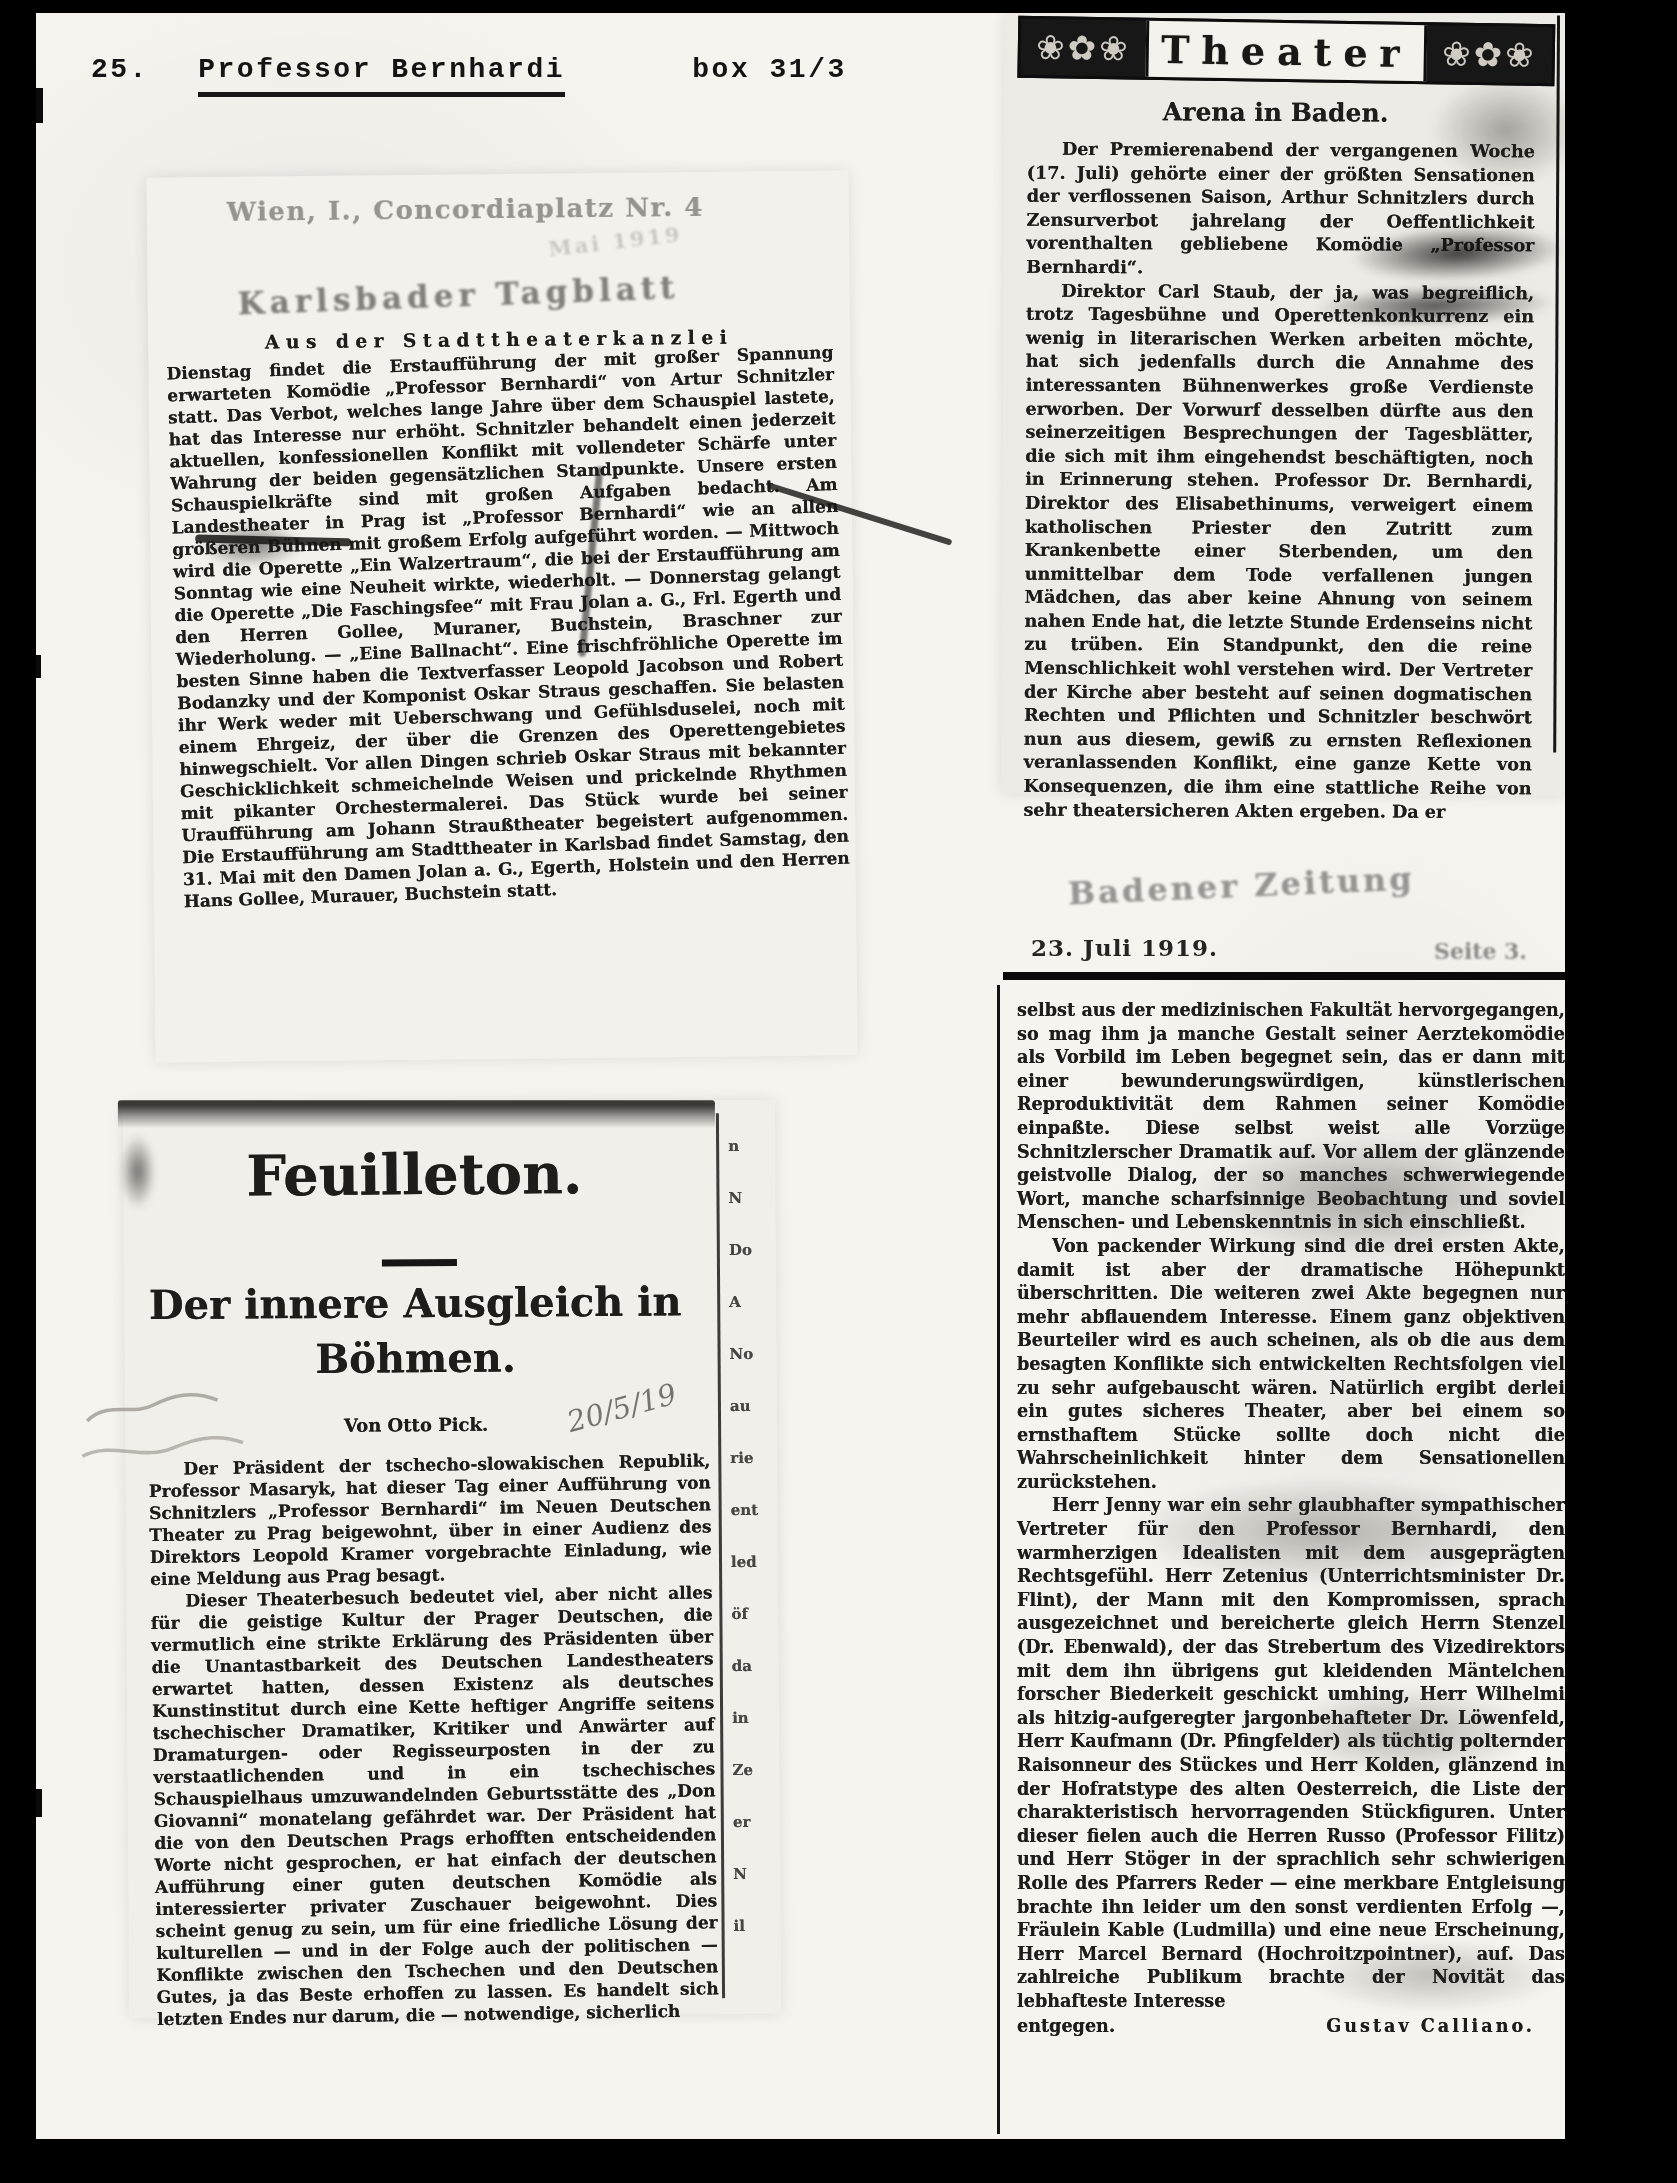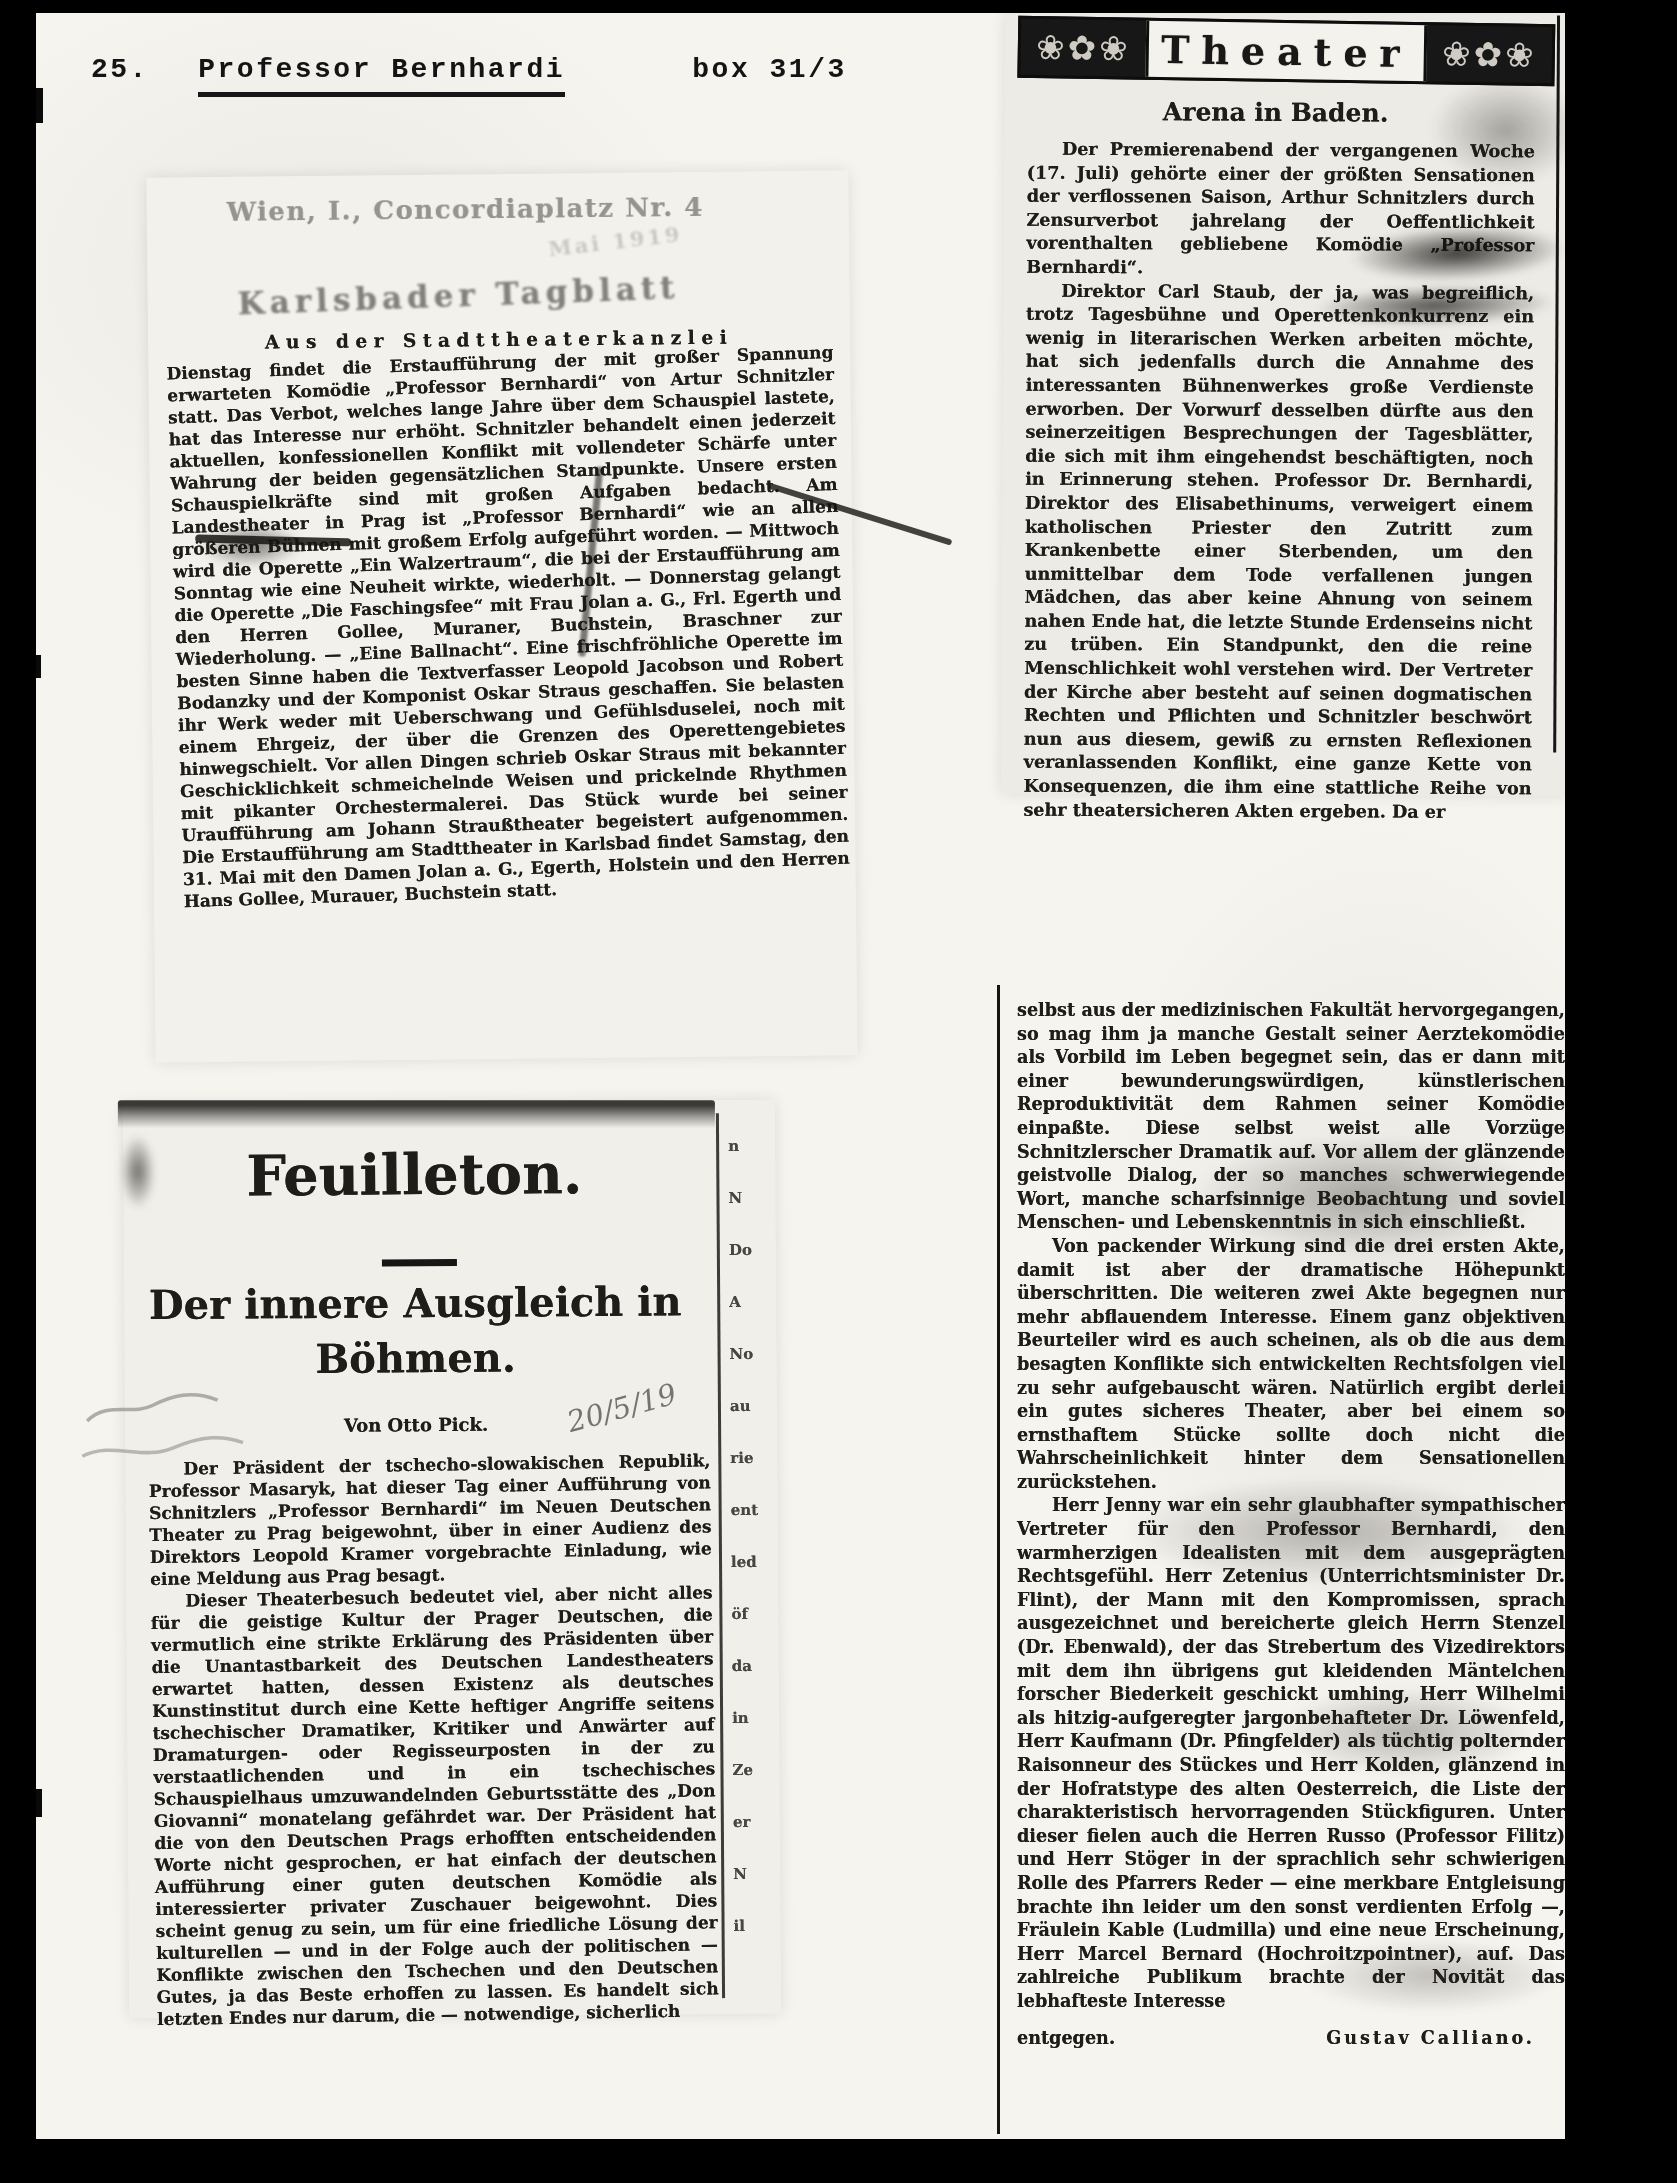--- a/index.html
+++ b/index.html
@@ -63,21 +63,21 @@
   
   #st{position:absolute;left:967px;top:840px;width:565px;height:130px;}
   #st-paper{left:65px;top:14px;font-size:32px;opacity:.45;filter:blur(1px);transform:rotate(-2.5deg);letter-spacing:3px;}
   #st-date{left:28px;top:81px;font-size:23px;letter-spacing:1px;}
   #st-page{left:431px;top:85px;font-size:22px;opacity:.5;filter:blur(1.3px);}
   #st-rule{position:absolute;left:0;top:119px;width:565px;height:8px;background:#0a0a0a;}
   
   #ct{position:absolute;left:961px;top:972px;width:574px;height:1149px;
       border-left:3.5px solid #141414;box-sizing:border-box;padding:13px 6px 0 17px;}
   #ct .body-text{font-size:17.6px;line-height:23.6px;}
-  #ct-close{display:flex;justify-content:space-between;font-size:17.6px;margin-top:14px;padding-right:30px;}
+  #ct-close{display:flex;justify-content:space-between;font-size:17.6px;margin-top:2px;padding-right:30px;}
   .sig{letter-spacing:3px;}
   svg.scribble{position:absolute;overflow:visible;}
 </style>
 </head>
 <body>
 
 <div id="page">
 
   <div id="hdr">
     <span>25.</span>
@@ -149,20 +149,26 @@
     <div id="bz-body" class="fraktur body-text">
       <p class="ind">Der Premierenabend der vergangenen Woche (17. Juli) gehörte einer der größten Sensationen der verflossenen Saison, Arthur Schnitzlers durch Zensurverbot jahrelang der Oeffentlichkeit vorenthalten gebliebene Komödie „Professor Bernhardi“.</p>
       <p class="ind">Direktor Carl Staub, der ja, was begreiflich, trotz Tagesbühne und Operettenkonkurrenz ein wenig in literarischen Werken arbeiten möchte, hat sich jedenfalls durch die Annahme des interessanten Bühnenwerkes große Verdienste erworben. Der Vorwurf desselben dürfte aus den seinerzeitigen Besprechungen der Tagesblätter, die sich mit ihm eingehendst beschäftigten, noch in Erinnerung stehen. Professor Dr. Bernhardi, Direktor des Elisabethinums, verweigert einem katholischen Priester den Zutritt zum Krankenbette einer Sterbenden, um den unmittelbar dem Tode verfallenen jungen Mädchen, das aber keine Ahnung von seinem nahen Ende hat, die letzte Stunde Erdenseins nicht zu trüben. Ein Standpunkt, den die reine Menschlichkeit wohl verstehen wird. Der Vertreter der Kirche aber besteht auf seinen dogmatischen Rechten und Pflichten und Schnitzler beschwört nun aus diesem, gewiß zu ernsten Reflexionen veranlassenden Konflikt, eine ganze Kette von Konsequenzen, die ihm eine stattliche Reihe von sehr theatersicheren Akten ergeben. Da er</p>
     </div>
     <div id="bz-rule"></div>
     <div class="smudge" style="left:346px;top:211px;width:216px;height:55px;background:radial-gradient(closest-side,rgba(15,14,12,.8),transparent);transform:rotate(-3deg);"></div>
     <div class="smudge" style="left:311px;top:271px;width:241px;height:40px;background:radial-gradient(closest-side,rgba(15,14,12,.7),transparent);transform:rotate(-2deg);"></div>
     <div class="smudge" style="left:426px;top:60px;width:151px;height:110px;background:radial-gradient(closest-side,rgba(30,28,25,.35),transparent);"></div>
   </div>
 
+  <div id="st">
+    <div id="st-paper" class="stamp fraktur">Badener Zeitung</div>
+    <div id="st-date" class="stamp">23. Juli 1919.</div>
+    <div id="st-page" class="stamp">Seite 3.</div>
+    <div id="st-rule"></div>
+  </div>
 
   <div id="ct">
     <div class="fraktur body-text">
       <p>selbst aus der medizinischen Fakultät hervorgegangen, so mag ihm ja manche Gestalt seiner Aerztekomödie als Vorbild im Leben begegnet sein, das er dann mit einer bewunderungswürdigen, künstlerischen Reproduktivität dem Rahmen seiner Komödie einpaßte. Diese selbst weist alle Vorzüge Schnitzlerscher Dramatik auf. Vor allem der glänzende geistvolle Dialog, der so manches schwerwiegende Wort, manche scharfsinnige Beobachtung und soviel Menschen- und Lebenskenntnis in sich einschließt.</p>
       <p class="ind">Von packender Wirkung sind die drei ersten Akte, damit ist aber der dramatische Höhepunkt überschritten. Die weiteren zwei Akte begegnen nur mehr abflauendem Interesse. Einem ganz objektiven Beurteiler wird es auch scheinen, als ob die aus dem besagten Konflikte sich entwickelten Rechtsfolgen viel zu sehr aufgebauscht wären. Natürlich ergibt derlei ein gutes sicheres Theater, aber bei einem so ernsthaftem Stücke sollte doch nicht die Wahrscheinlichkeit hinter dem Sensationellen zurückstehen.</p>
       <p class="ind">Herr Jenny war ein sehr glaubhafter sympathischer Vertreter für den Professor Bernhardi, den warmherzigen Idealisten mit dem ausgeprägten Rechtsgefühl. Herr Zetenius (Unterrichtsminister Dr. Flint), der Mann mit den Kompromissen, sprach ausgezeichnet und bereicherte gleich Herrn Stenzel (Dr. Ebenwald), der das Strebertum des Vizedirektors mit dem ihn übrigens gut kleidenden Mäntelchen forscher Biederkeit geschickt umhing, Herr Wilhelmi als hitzig-aufgeregter jargonbehafteter Dr. Löwenfeld, Herr Kaufmann (Dr. Pfingfelder) als tüchtig polternder Raisonneur des Stückes und Herr Kolden, glänzend in der Hofratstype des alten Oesterreich, die Liste der charakteristisch hervorragenden Stückfiguren. Unter dieser fielen auch die Herren Russo (Professor Filitz) und Herr Stöger in der sprachlich sehr schwierigen Rolle des Pfarrers Reder — eine merkbare Entgleisung brachte ihn leider um den sonst verdienten Erfolg —, Fräulein Kable (Ludmilla) und eine neue Erscheinung, Herr Marcel Bernard (Hochroitzpointner), auf. Das zahlreiche Publikum brachte der Novität das lebhafteste Interesse</p>
     </div>
     <div id="ct-close" class="fraktur">
       <span>entgegen.</span>
       <span class="sig">Gustav Calliano.</span>

